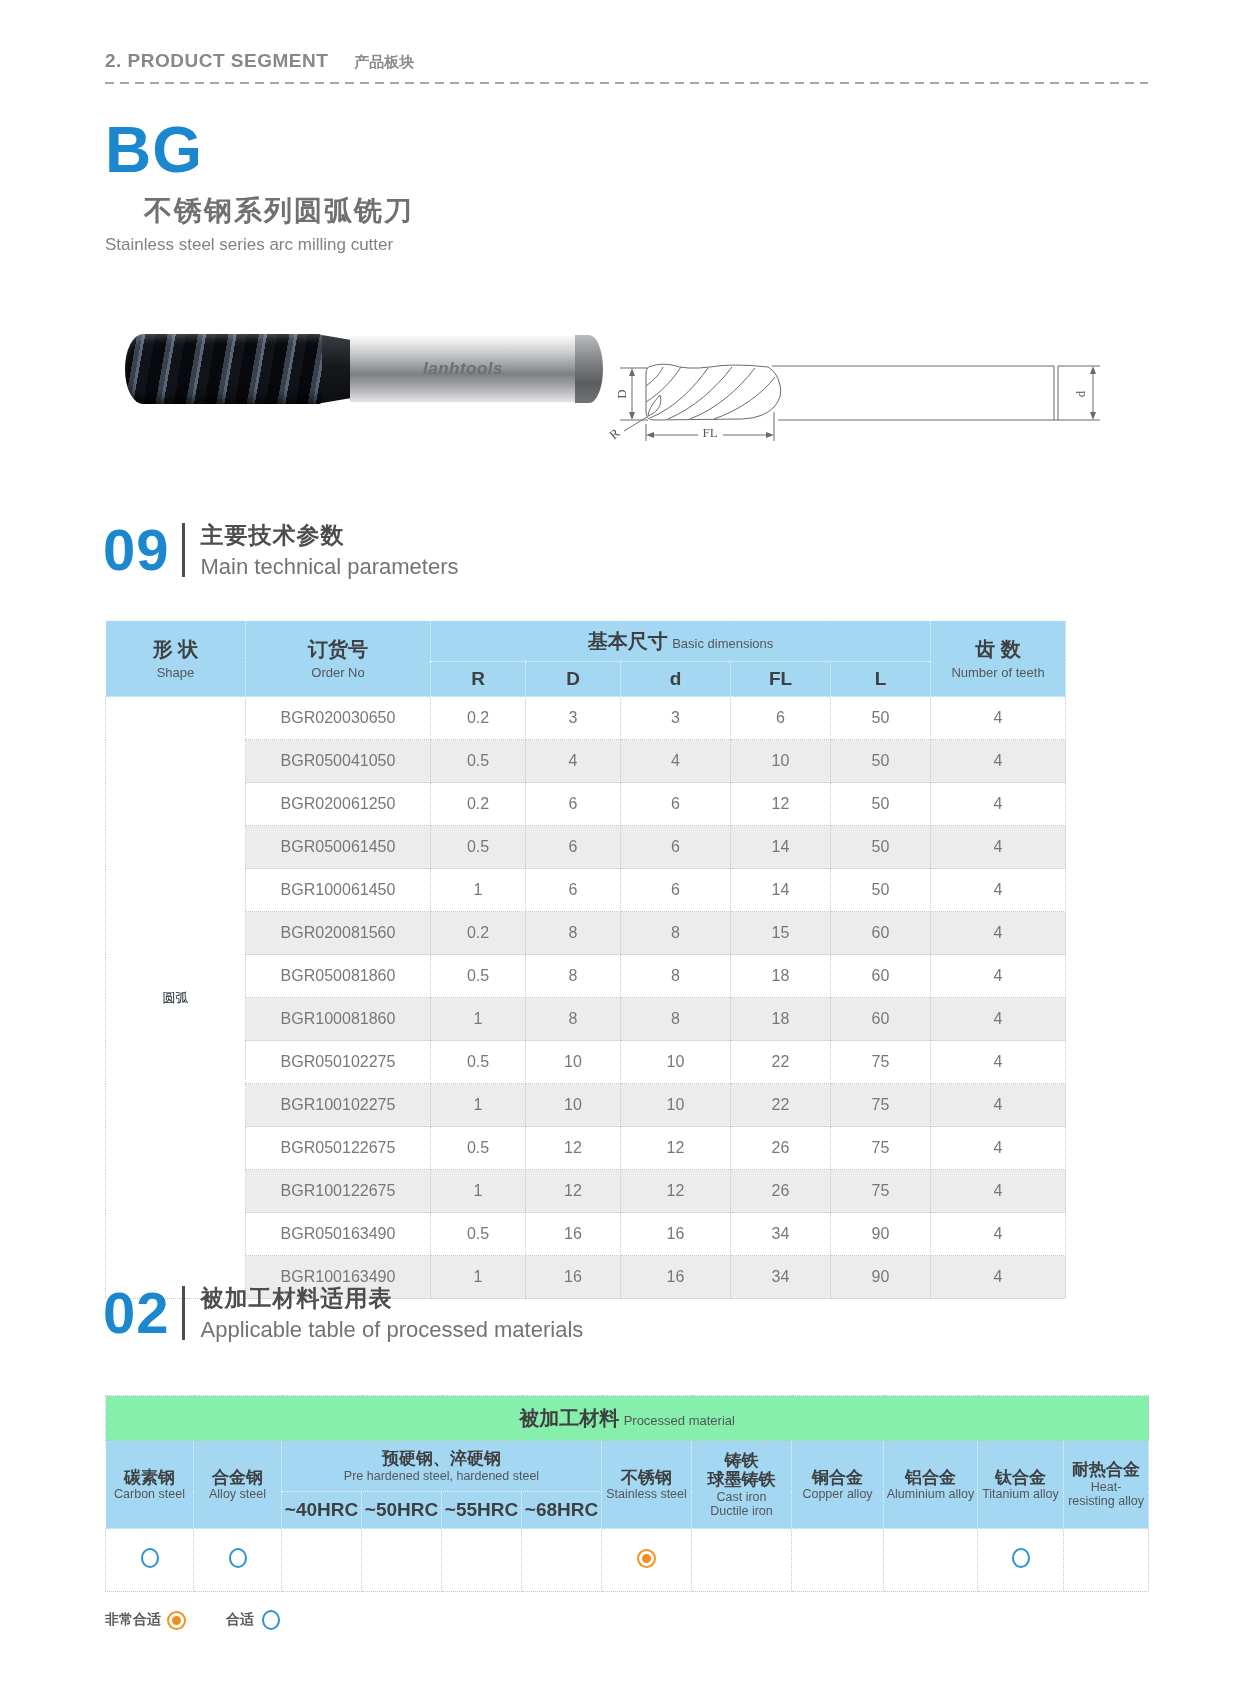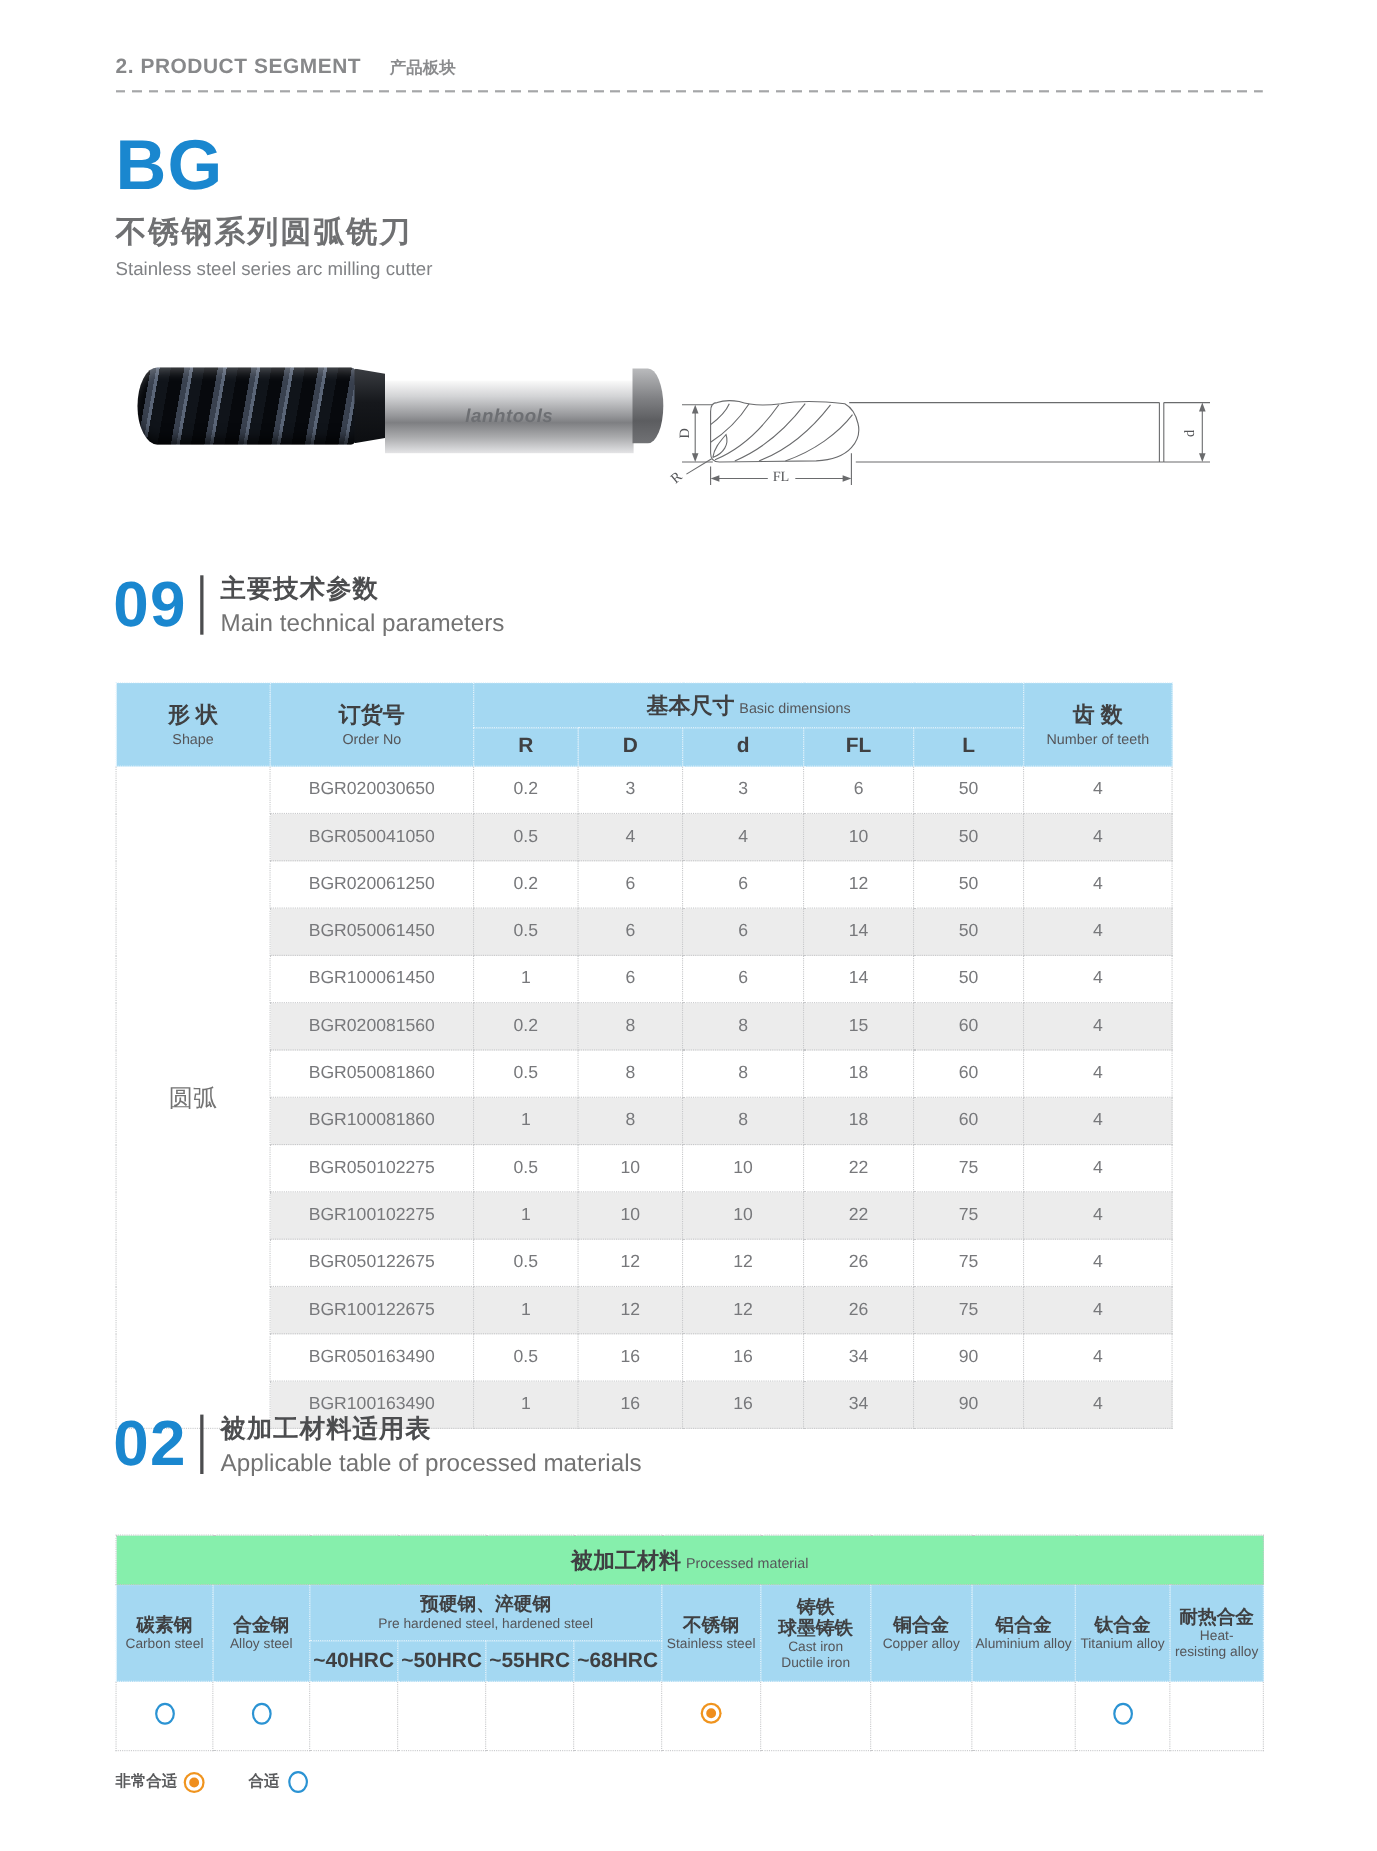--- a/index.html
+++ b/index.html
@@ -14,37 +14,37 @@
   .doc-header .line1 { display:flex; align-items:baseline; gap:14px; }
   .doc-header .en { font-size:19px; font-weight:bold; color:#87888a; letter-spacing:.5px; }
   .doc-header .zh { font-size:15px; color:#8a8b8d; font-weight:bold;margin-left:12px; }
   .doc-header .dash {
     margin-top:10px; height:2px;
     background:repeating-linear-gradient(90deg,#a5a6a8 0 9px,transparent 9px 15px);
   }
   
   .prod-head { position:absolute; left:105px; top:118px; }
   .prod-code { font-size:64px; line-height:1; font-weight:bold; color:#1a87cf; letter-spacing:1px; }
-  .prod-zh { margin-top:10px; font-size:28px; font-weight:bold; color:#6f7072; letter-spacing:2px; }
+  .prod-zh { margin-top:10px; font-size:28px; font-weight:bold; color:#6f7072; letter-spacing:2px;margin-left:39px; }
   .prod-en { margin-top:5px; font-size:17px; color:#808285; }
   
   .photo { position:absolute; left:125px; top:334px; width:478px; height:70px; }
   .flutes {
     position:absolute; left:0; top:0; width:200px; height:70px;
     border-radius:18px 6px 6px 18px / 35px 10px 10px 35px;
     background:repeating-linear-gradient(100deg,#07090d 0 12px,#39414f 12px 17px,#5a6577 17px 20px,#10141a 20px 30px);
     box-shadow:inset 0 9px 10px -6px rgba(255,255,255,.28), inset 0 -11px 12px -6px rgba(0,0,0,.75);
   }
   .neck {
     position:absolute; left:197px; top:1px; width:28px; height:68px;
     background:linear-gradient(180deg,#3a3d42,#16181c 45%,#0c0e11);
     clip-path:polygon(0 0,100% 7%,100% 93%,0 100%);
   }
   .shank {
-    position:absolute; left:225px; top:12px; width:226px; height:66px;
+    position:absolute; left:225px; top:2px; width:226px; height:66px;
     background:linear-gradient(180deg,#fafafa,#d2d3d5 22%,#97989b 48%,#7e7f82 58%,#aaabad 78%,#e4e4e6);
     display:flex; align-items:center; justify-content:center;text-align:center;
   }
   .brand { font-style:italic; font-weight:bold; color:#6d6f73; font-size:17px; letter-spacing:.5px; }
   .cap {
     position:absolute; left:450px; top:1px; width:28px; height:68px;
     border-radius:0 14px 14px 0 / 0 34px 34px 0;
     background:linear-gradient(180deg,#babbbd,#808184 40%,#5c5d60 70%,#717275);
   }
   
@@ -69,21 +69,21 @@
   }
   .t1 { border:1px dotted #b5b6b8; }
   .t2 { border:1px dotted #b5b6b8; }
   .t1 td { border:1px dotted #c6c7c9; font-size:16px; color:#77787b; height:40px; }
   .zh-b { font-size:20px; font-weight:bold; color:#3f4042; }
   .en-s { font-size:13px; color:#55565a; font-weight:normal; }
   .t1 .dimhead { height:36px; }
   .t1 .subhead th { height:32px; font-size:19px; font-weight:bold; }
   .t1 .hrow th { height:38px; }
   .t1 tr.even td { background:#ececec; }
-  .t1 td.shape-cell { background:#ffffff; font-size:22px; color:#737373; }
+  .t1 td.shape-cell { background:#ffffff; font-size:13px; color:#0f172a; }
   
   .t2 th.title-row {
     background:#86efac; height:42px; border:1px dotted #c6c7c9;
   }
   .t2 th.blue { height:46px; padding:2px 1px; }
   .t2 th.hrc { height:34px; font-size:19px; }
   .t2 .zh-b2 { font-size:17px; font-weight:bold; color:#3f4042; line-height:1.15; display:block; }
   .t2 .en-s2 { font-size:12.5px; color:#55565a; font-weight:normal; line-height:1.15; display:block; }
   .t2 td { border:1px dotted #c6c7c9; height:60px; background:#ffffff; }
   

